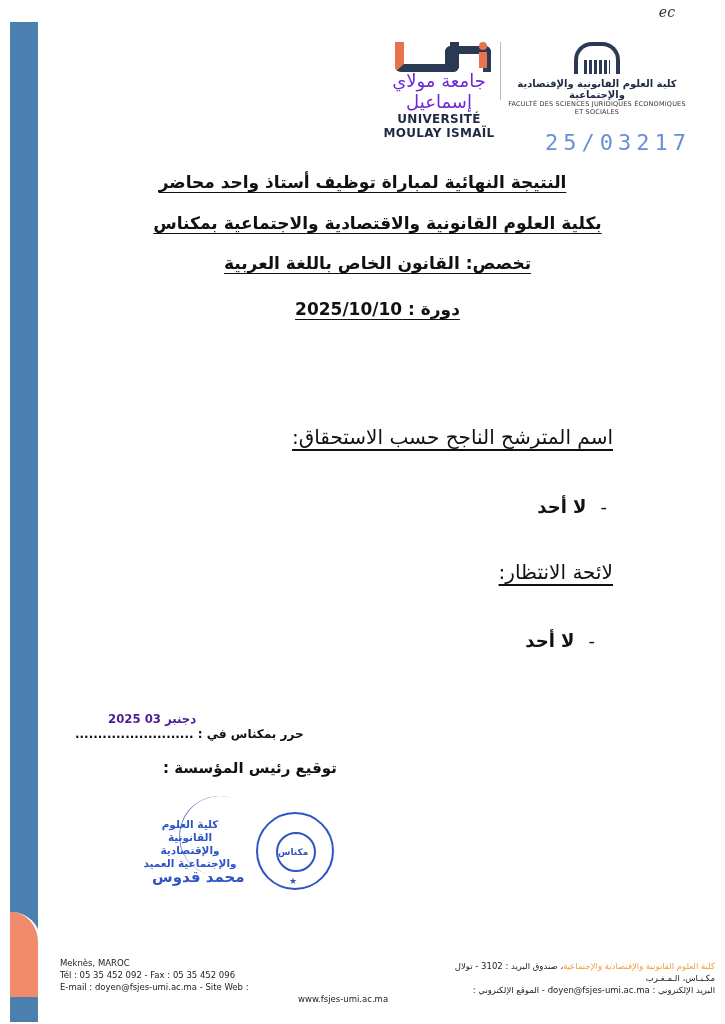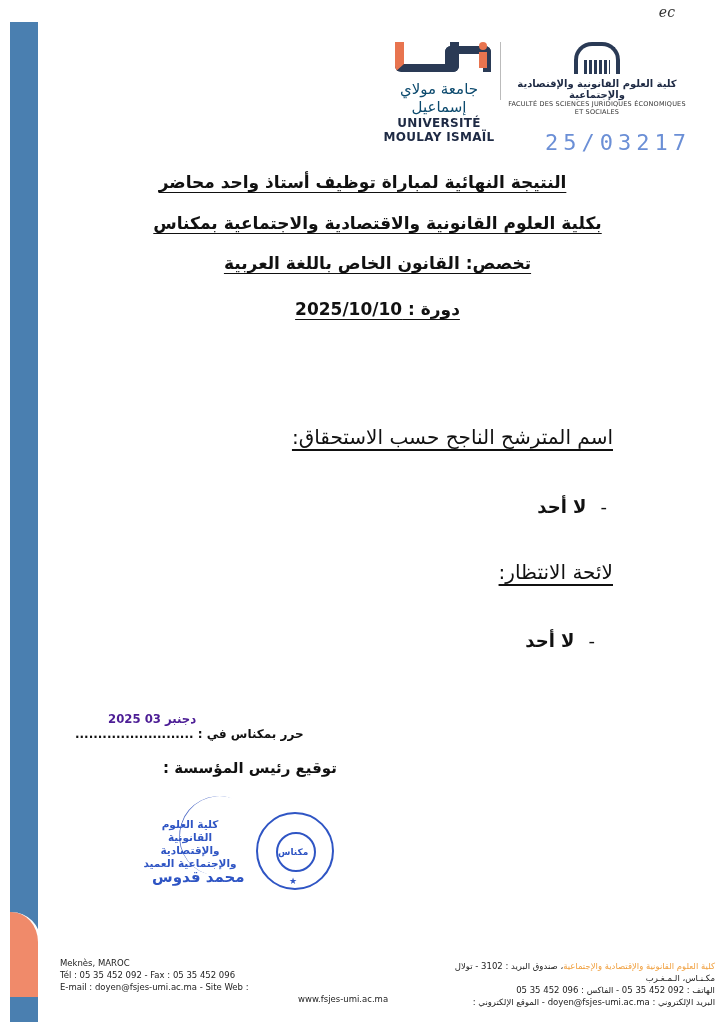--- a/index.html
+++ b/index.html
@@ -6,21 +6,21 @@
   body { width:725px; height:1024px; background:#ffffff; position:relative; overflow:hidden; font-family:"DejaVu Sans", sans-serif; color:#111; }
   .side-bar { position:absolute; left:10px; top:22px; width:28px; height:1000px; background:#4a7fb0; }
   .side-orange { position:absolute; left:0; top:890px; width:28px; height:85px; background:#f08a6a; border-radius:0 30px 0 0; border-right:3px solid #fff; }
   .initials { position:absolute; right:50px; top:4px; font-family:"DejaVu Serif", serif; font-style:italic; font-size:14px; color:#333; }
   .logo-umi { position:absolute; left:383px; top:42px; width:112px; text-align:center; }
   .umi-mark { position:relative; height:26px; }
   .umi-mark .u { position:absolute; left:12px; top:0; width:46px; height:22px; border:0 solid #2a3a55; border-left:9px solid #e8744f; border-bottom:8px solid #2a3a55; border-right:9px solid #2a3a55; border-radius:0 0 6px 6px; }
   .umi-mark .m { position:absolute; left:62px; top:4px; width:30px; height:18px; border-top:8px solid #2a3a55; border-left:8px solid #2a3a55; border-right:8px solid #2a3a55; border-radius:6px 6px 0 0; }
   .umi-mark .i { position:absolute; left:96px; top:0; width:8px; height:8px; background:#e8744f; border-radius:50%; }
   .umi-mark .i2 { position:absolute; left:96px; top:10px; width:8px; height:16px; background:#e8744f; }
-  .umi-ar { font-size:15px; direction:rtl; color:#0c4a6e; margin-top:12px; }
+  .umi-ar { font-size:18px; direction:rtl; color:#6d28d9; margin-top:2px; }
   .umi-fr { font-size:12px; color:#1e2a44; letter-spacing:0.3px; font-weight:bold; }
   .vsep { position:absolute; left:500px; top:42px; width:1px; height:58px; background:#bbb; }
   .logo-fac { position:absolute; left:508px; top:42px; width:178px; text-align:center; }
   .fac-icon { width:38px; height:28px; margin:0 auto; border:4px solid #2a3a55; border-bottom:none; border-radius:18px 18px 0 0; position:relative; }
   .fac-icon::after { content:""; position:absolute; left:6px; right:6px; bottom:0; height:14px; background:repeating-linear-gradient(90deg,#2a3a55 0 3px,#fff 3px 5px); }
   .fac-ar { font-size:10px; direction:rtl; color:#1e2a44; font-weight:bold; margin-top:4px; }
   .fac-fr { font-size:6.5px; color:#333; letter-spacing:0.2px; }
   .stamp-num { position:absolute; left:545px; top:130px; font-family:"DejaVu Sans Mono", monospace; font-size:22px; color:#6b8fd6; letter-spacing:5px; }
   .title { position:absolute; left:0; width:725px; text-align:center; direction:rtl; font-weight:bold; font-size:17px; }
   .title span { text-decoration:underline; text-underline-offset:4px; }
@@ -105,15 +105,14 @@
 <div class="foot-l">
   <div>Meknès, MAROC</div>
   <div>Tél : 05 35 452 092 - Fax : 05 35 452 096</div>
   <div>E-mail : doyen@fsjes-umi.ac.ma - Site Web :</div>
 </div>
 <div class="foot-web">www.fsjes-umi.ac.ma</div>
 
 <div class="foot-r">
   <div><span class="org">كلية العلوم القانونية والإقتصادية والإجتماعية</span><span>، صندوق البريد : 3102 - تولال</span></div>
   <div>مكـنـاس، الـمـغـرب</div>
-  <div>الهاتف : 092 452 35 05 - الفاكس : 096 452 35 05</div>
   <div>البريد الإلكتروني : doyen@fsjes-umi.ac.ma - الموقع الإلكتروني :</div>
 </div>
 
 </body></html>

